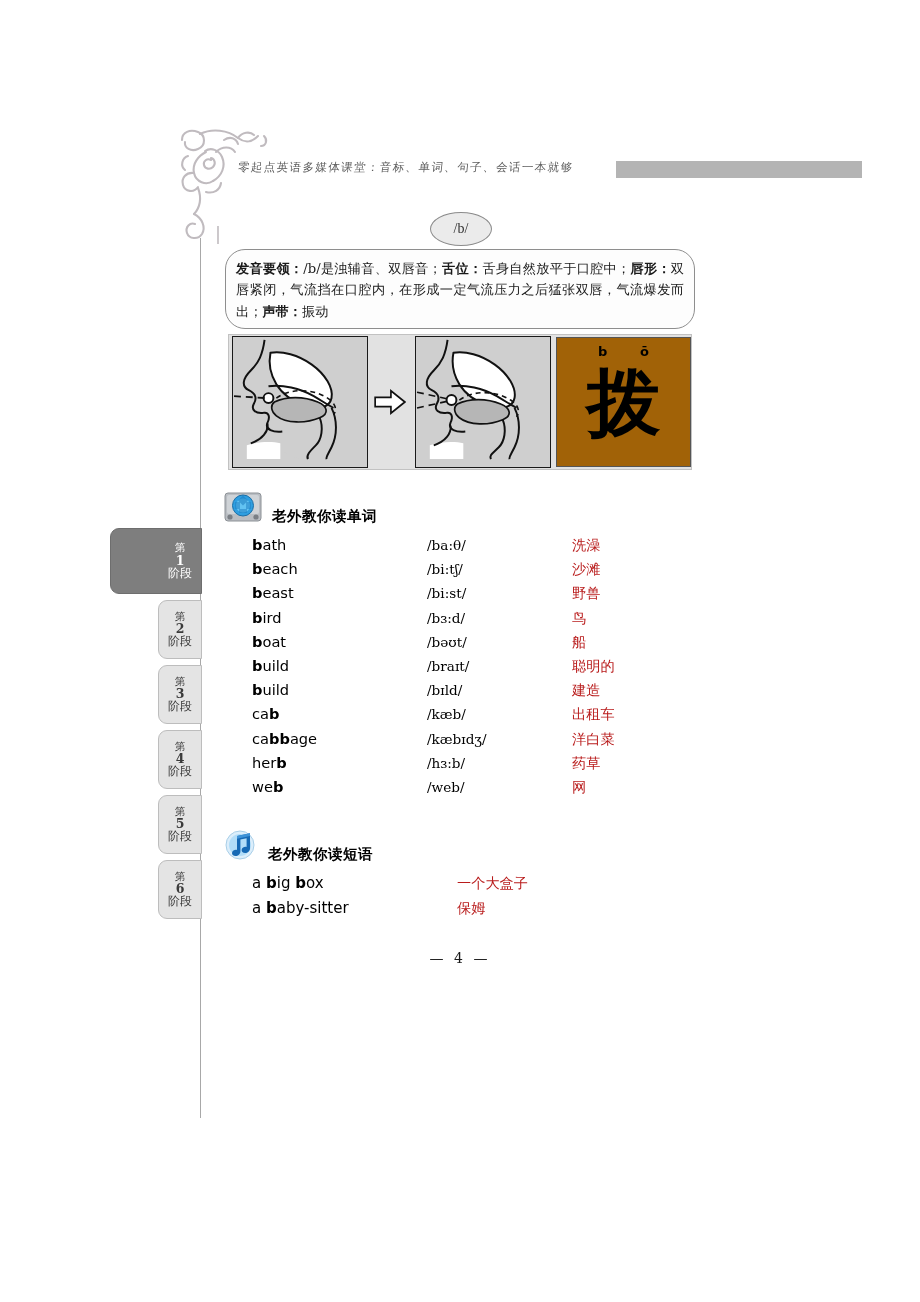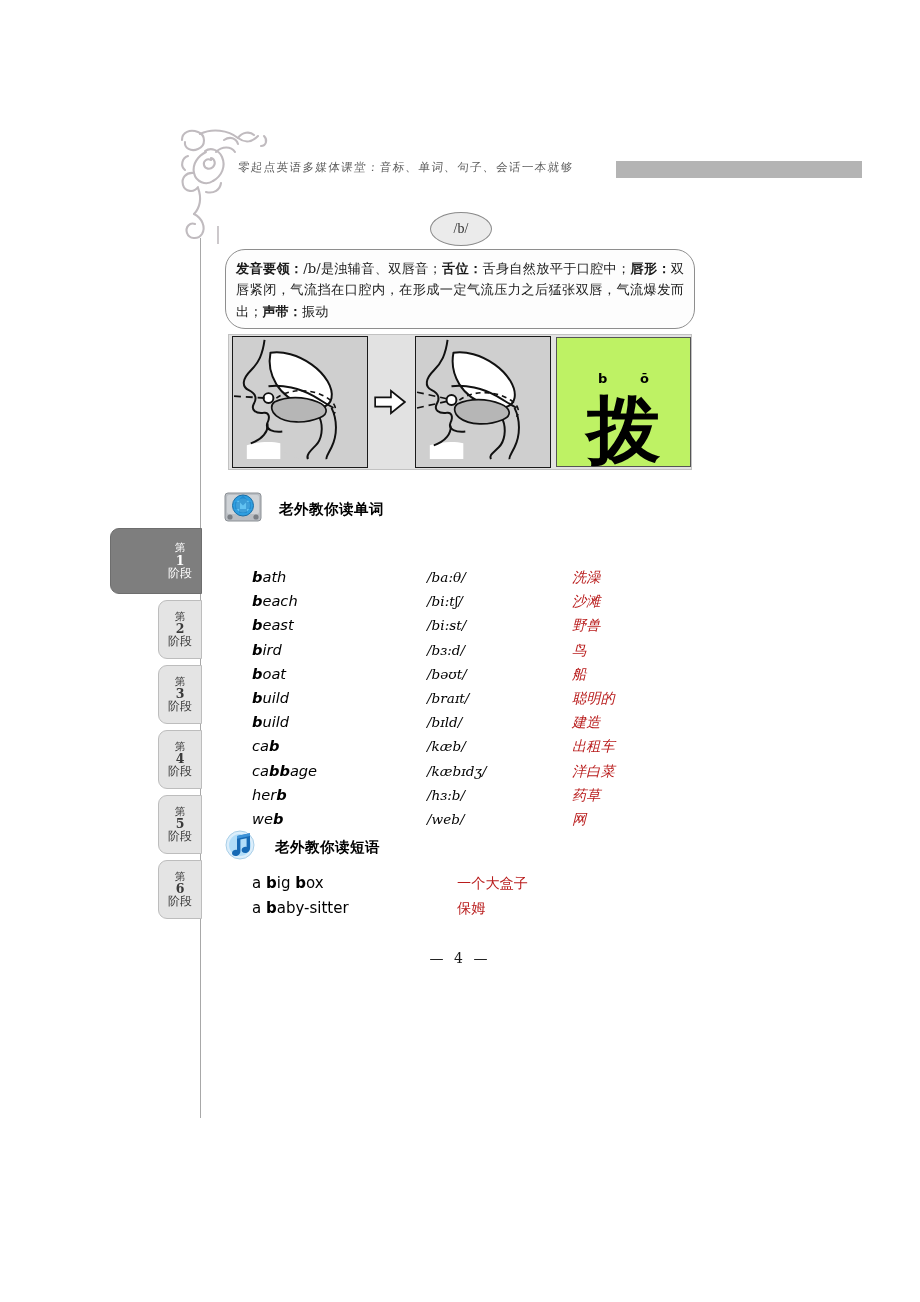--- a/index.html
+++ b/index.html
@@ -112,27 +112,27 @@
   }
   .arrow-cell {
     width: 44px;
     display: flex;
     align-items: center;
     justify-content: center;
   }
   #hanzi-cell {
     width: 136px; height: 130px;
     margin-left: 5px;
-    background: #bef264;
+    background: #a16207;
     border: 1.2px solid #555;
     box-sizing: border-box;
     display: flex;
     flex-direction: column;
     align-items: center;
-    justify-content: flex-end;
+    justify-content: flex-start;
     padding-top: 6px;
   }
   #hanzi-pinyin {
     font-family: "DejaVu Sans", "Liberation Sans", sans-serif;
     font-size: 13px;
     font-weight: 700;
     letter-spacing: 14px;
     padding-left: 14px;
     color: #000;
   }
@@ -142,39 +142,39 @@
     font-weight: 700;
     line-height: 1;
     margin-top: 6px;
     color: #000;
   }
 
   
   .section-head {
     position: absolute;
     display: flex;
-    align-items: center;
-    gap: 17px;
+    align-items: flex-end;
+    gap: 10px;
   }
   .section-head .label {
     font-family: "DejaVu Sans", "Liberation Sans", sans-serif;
     font-size: 14.5px;
     font-weight: 700;
     color: #000;
     letter-spacing: 0.5px;
   }
   #words-head  { left: 224px; top: 492px; }
   #phrases-head{ left: 224px; top: 830px; }
 
   
   .entry-list {
     position: absolute;
     font-family: "DejaVu Sans", "Liberation Sans", sans-serif;
   }
-  #words-list   { left: 252px; top: 568px; font-style: italic; }
+  #words-list   { left: 252px; top: 536px; }
   #phrases-list { left: 252px; top: 874px; }
 
   .entry-row {
     display: flex;
     align-items: baseline;
     height: 24.2px;
   }
   .col-word {
     width: 128px;
     font-size: 14.6px;

